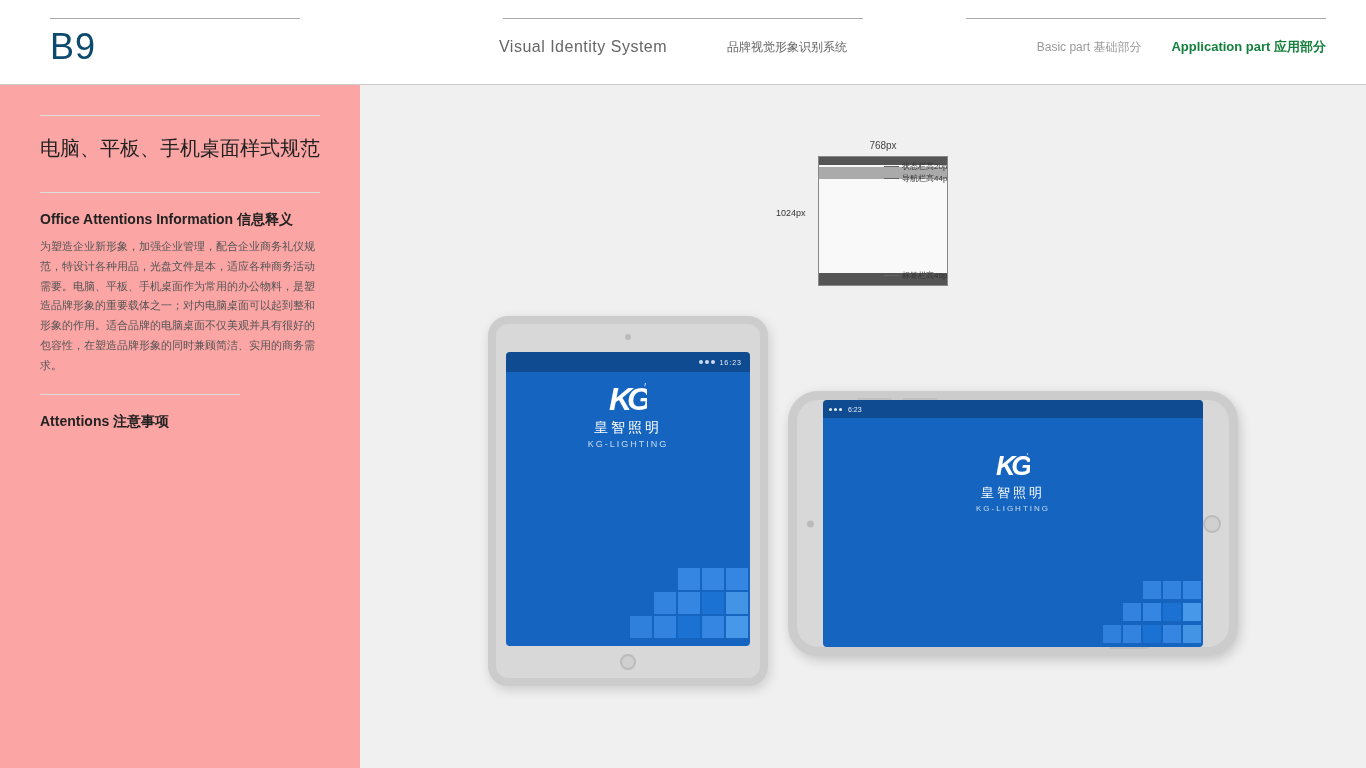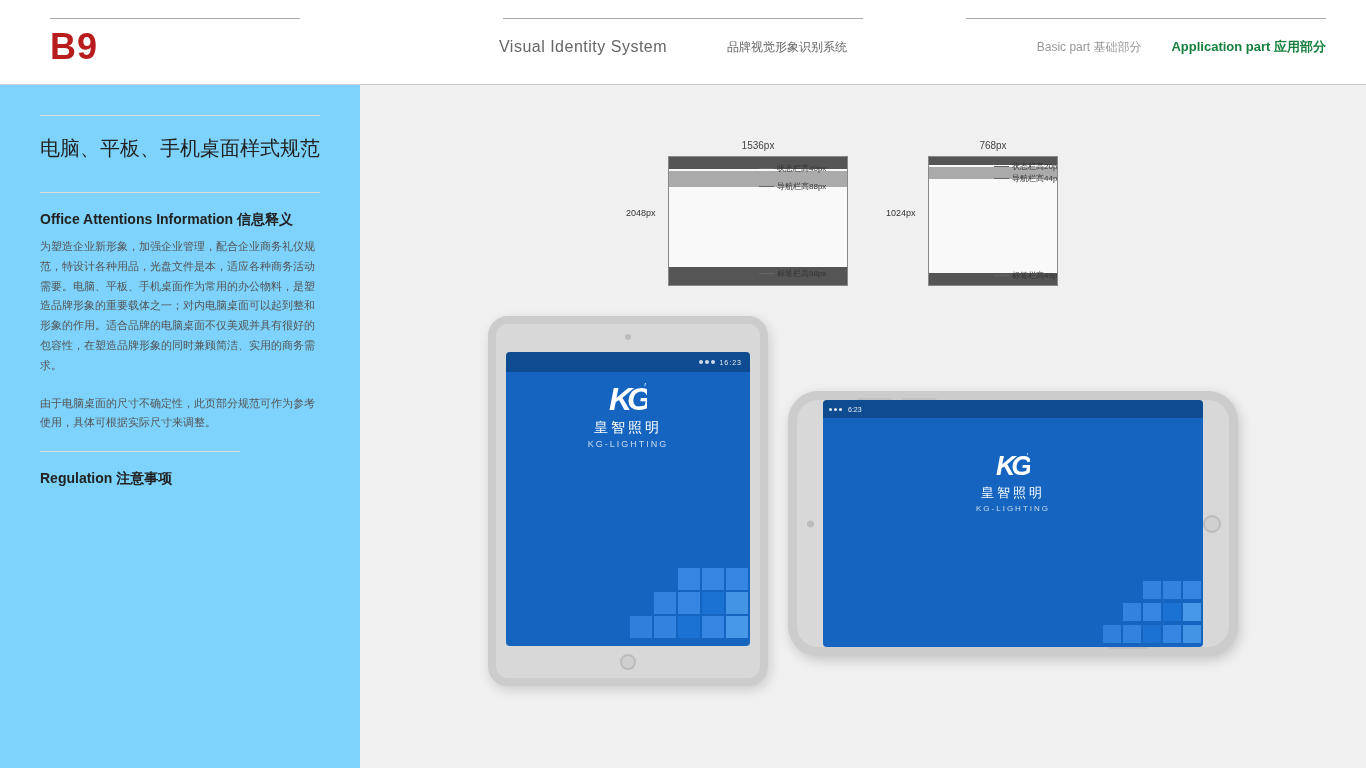--- a/index.html
+++ b/index.html
@@ -22,22 +22,22 @@
       display: flex;
       align-items: center;
     }
     .header-left {
       width: 360px;
       padding-left: 50px;
       padding-top: 10px;
     }
     .page-code {
       font-size: 36px;
-      font-weight: 700;
-      color: #b91c1c;
+      font-weight: 400;
+      color: #0c4a6e;
       letter-spacing: 1px;
     }
     .header-center {
       flex: 1;
       display: flex;
       align-items: center;
       justify-content: center;
       gap: 60px;
       padding-top: 10px;
     }
@@ -75,21 +75,21 @@
       top: 85px;
       left: 0; right: 0;
       bottom: 0;
       background: #f0f0f0;
       display: flex;
     }
 
     
     .sidebar {
       width: 360px;
-      background: #7dd3fc;
+      background: #fca5a5;
       padding: 30px 40px;
       flex-shrink: 0;
       overflow: hidden;
     }
     .sidebar-title {
       font-size: 20px;
       color: #222;
       font-weight: 400;
       margin-bottom: 30px;
       line-height: 1.4;
@@ -261,56 +261,30 @@
 <div class="main">
 
   <div class="sidebar">
     <div class="sidebar-divider"></div>
     <div class="sidebar-title">电脑、平板、手机桌面样式规范</div>
 
     <div class="sidebar-divider"></div>
     <div class="section-heading">Office Attentions Information 信息释义</div>
     <div class="section-text">为塑造企业新形象，加强企业管理，配合企业商务礼仪规范，特设计各种用品，光盘文件是本，适应各种商务活动需要。电脑、平板、手机桌面作为常用的办公物料，是塑造品牌形象的重要载体之一；对内电脑桌面可以起到整和形象的作用。适合品牌的电脑桌面不仅美观并具有很好的包容性，在塑造品牌形象的同时兼顾简洁、实用的商务需求。</div>
 
-    <div class="section-text">由于电脑桌面的尺寸不确定性，此页部分规范可作为参考使用，具体可根据实际尺寸来调整。</div>
 
     <div class="sidebar-divider2"></div>
-    <div class="section-heading">Regulation 注意事项</div>
+    <div class="section-heading">Attentions 注意事项</div>
 
   </div>
 
   <div class="content">
 
     <div class="top-diagrams">
 
-      <div class="diag-container" style="position:relative; margin-top:20px;">
-        <div class="diag-label-above">1536px</div>
-        <div class="diag-rect">
-          <div class="diag-status"></div>
-          <div class="diag-nav"></div>
-          <div class="diag-tab"></div>
-
-          <div style="position:absolute; top:6px; left:90px; font-size:8px; color:#333; white-space:nowrap; display:flex; align-items:center;">
-            <span style="display:inline-block; width:15px; height:1px; background:#666; margin-right:3px;"></span>
-            <span>状态栏高40px</span>
-          </div>
-
-          <div style="position:absolute; top:24px; left:90px; font-size:8px; color:#333; white-space:nowrap; display:flex; align-items:center;">
-            <span style="display:inline-block; width:15px; height:1px; background:#666; margin-right:3px;"></span>
-            <span>导航栏高88px</span>
-          </div>
-
-          <div style="position:absolute; bottom:6px; left:90px; font-size:8px; color:#333; white-space:nowrap; display:flex; align-items:center;">
-            <span style="display:inline-block; width:15px; height:1px; background:#666; margin-right:3px;"></span>
-            <span>标签栏高98px</span>
-          </div>
-        </div>
-
-        <div style="position:absolute; left:-42px; top:50%; transform:translateY(-50%); font-size:9px; color:#333;">2048px</div>
-      </div>
 
       <div class="diag-container" style="position:relative; margin-top:20px; margin-left:40px;">
         <div class="diag-label-above">768px</div>
         <div class="diag-rect-sm">
           <div class="diag-status" style="height:8px;"></div>
           <div class="diag-nav" style="height:12px; margin-top:2px;"></div>
           <div class="diag-tab" style="height:12px;"></div>
 
           <div style="position:absolute; top:4px; left:65px; font-size:8px; color:#333; white-space:nowrap; display:flex; align-items:center;">
             <span style="display:inline-block; width:15px; height:1px; background:#666; margin-right:3px;"></span>

